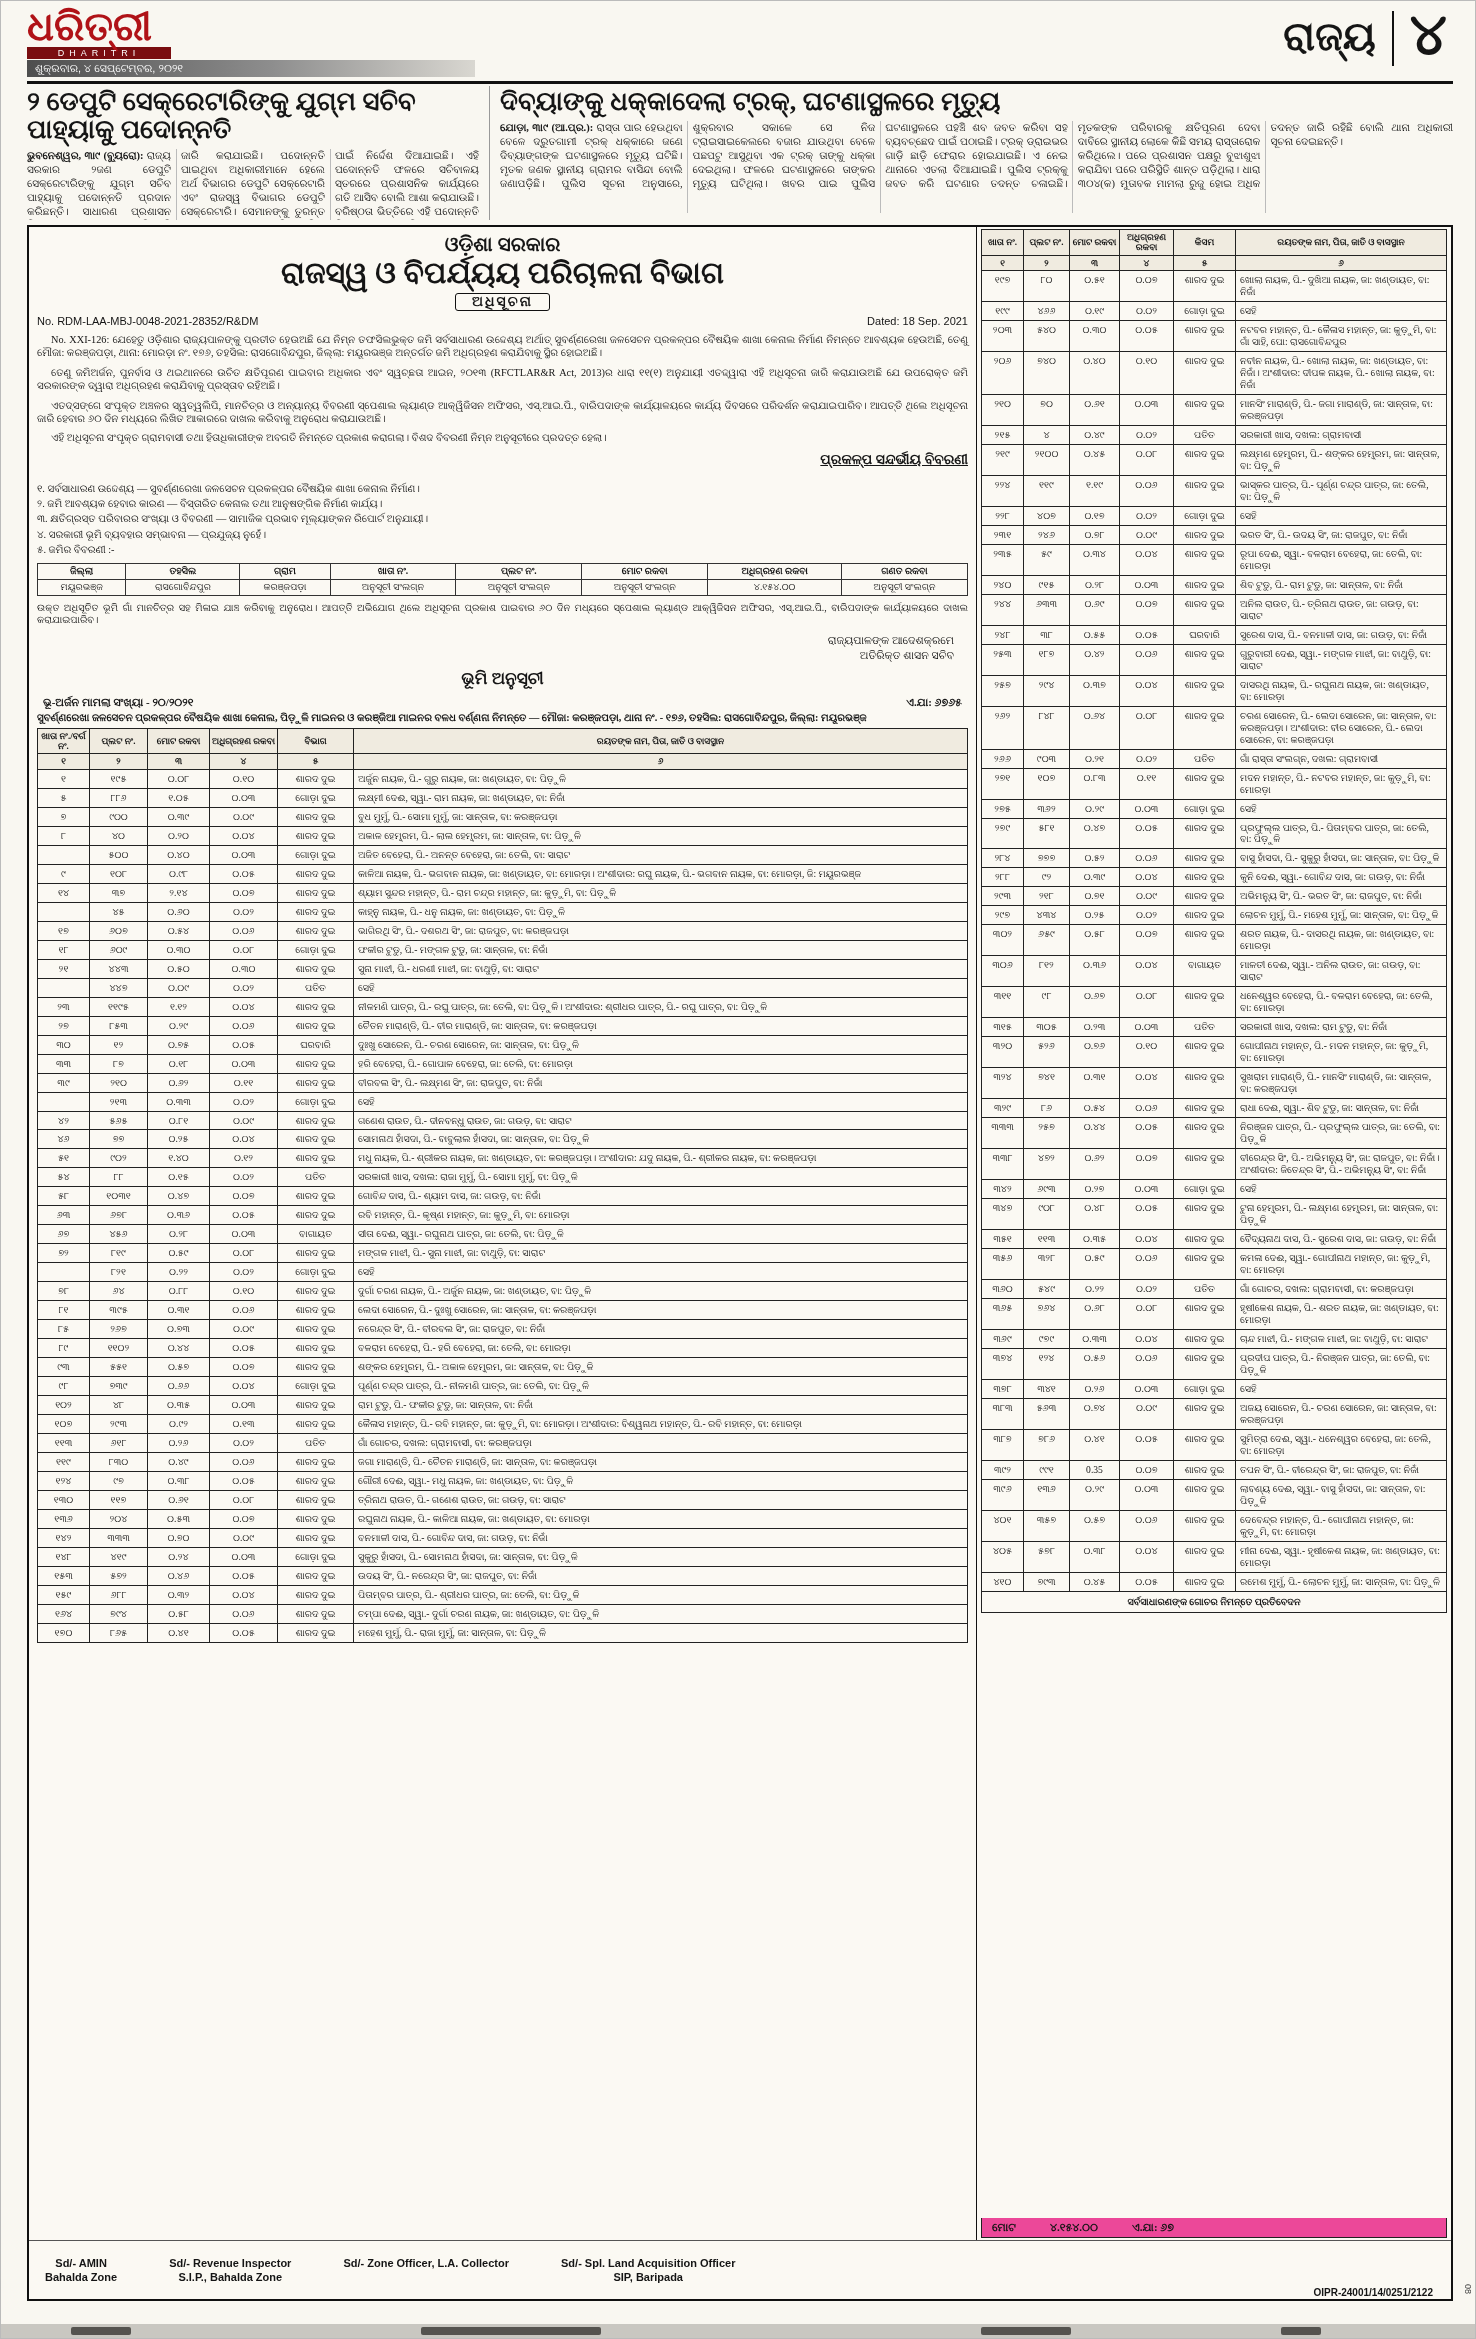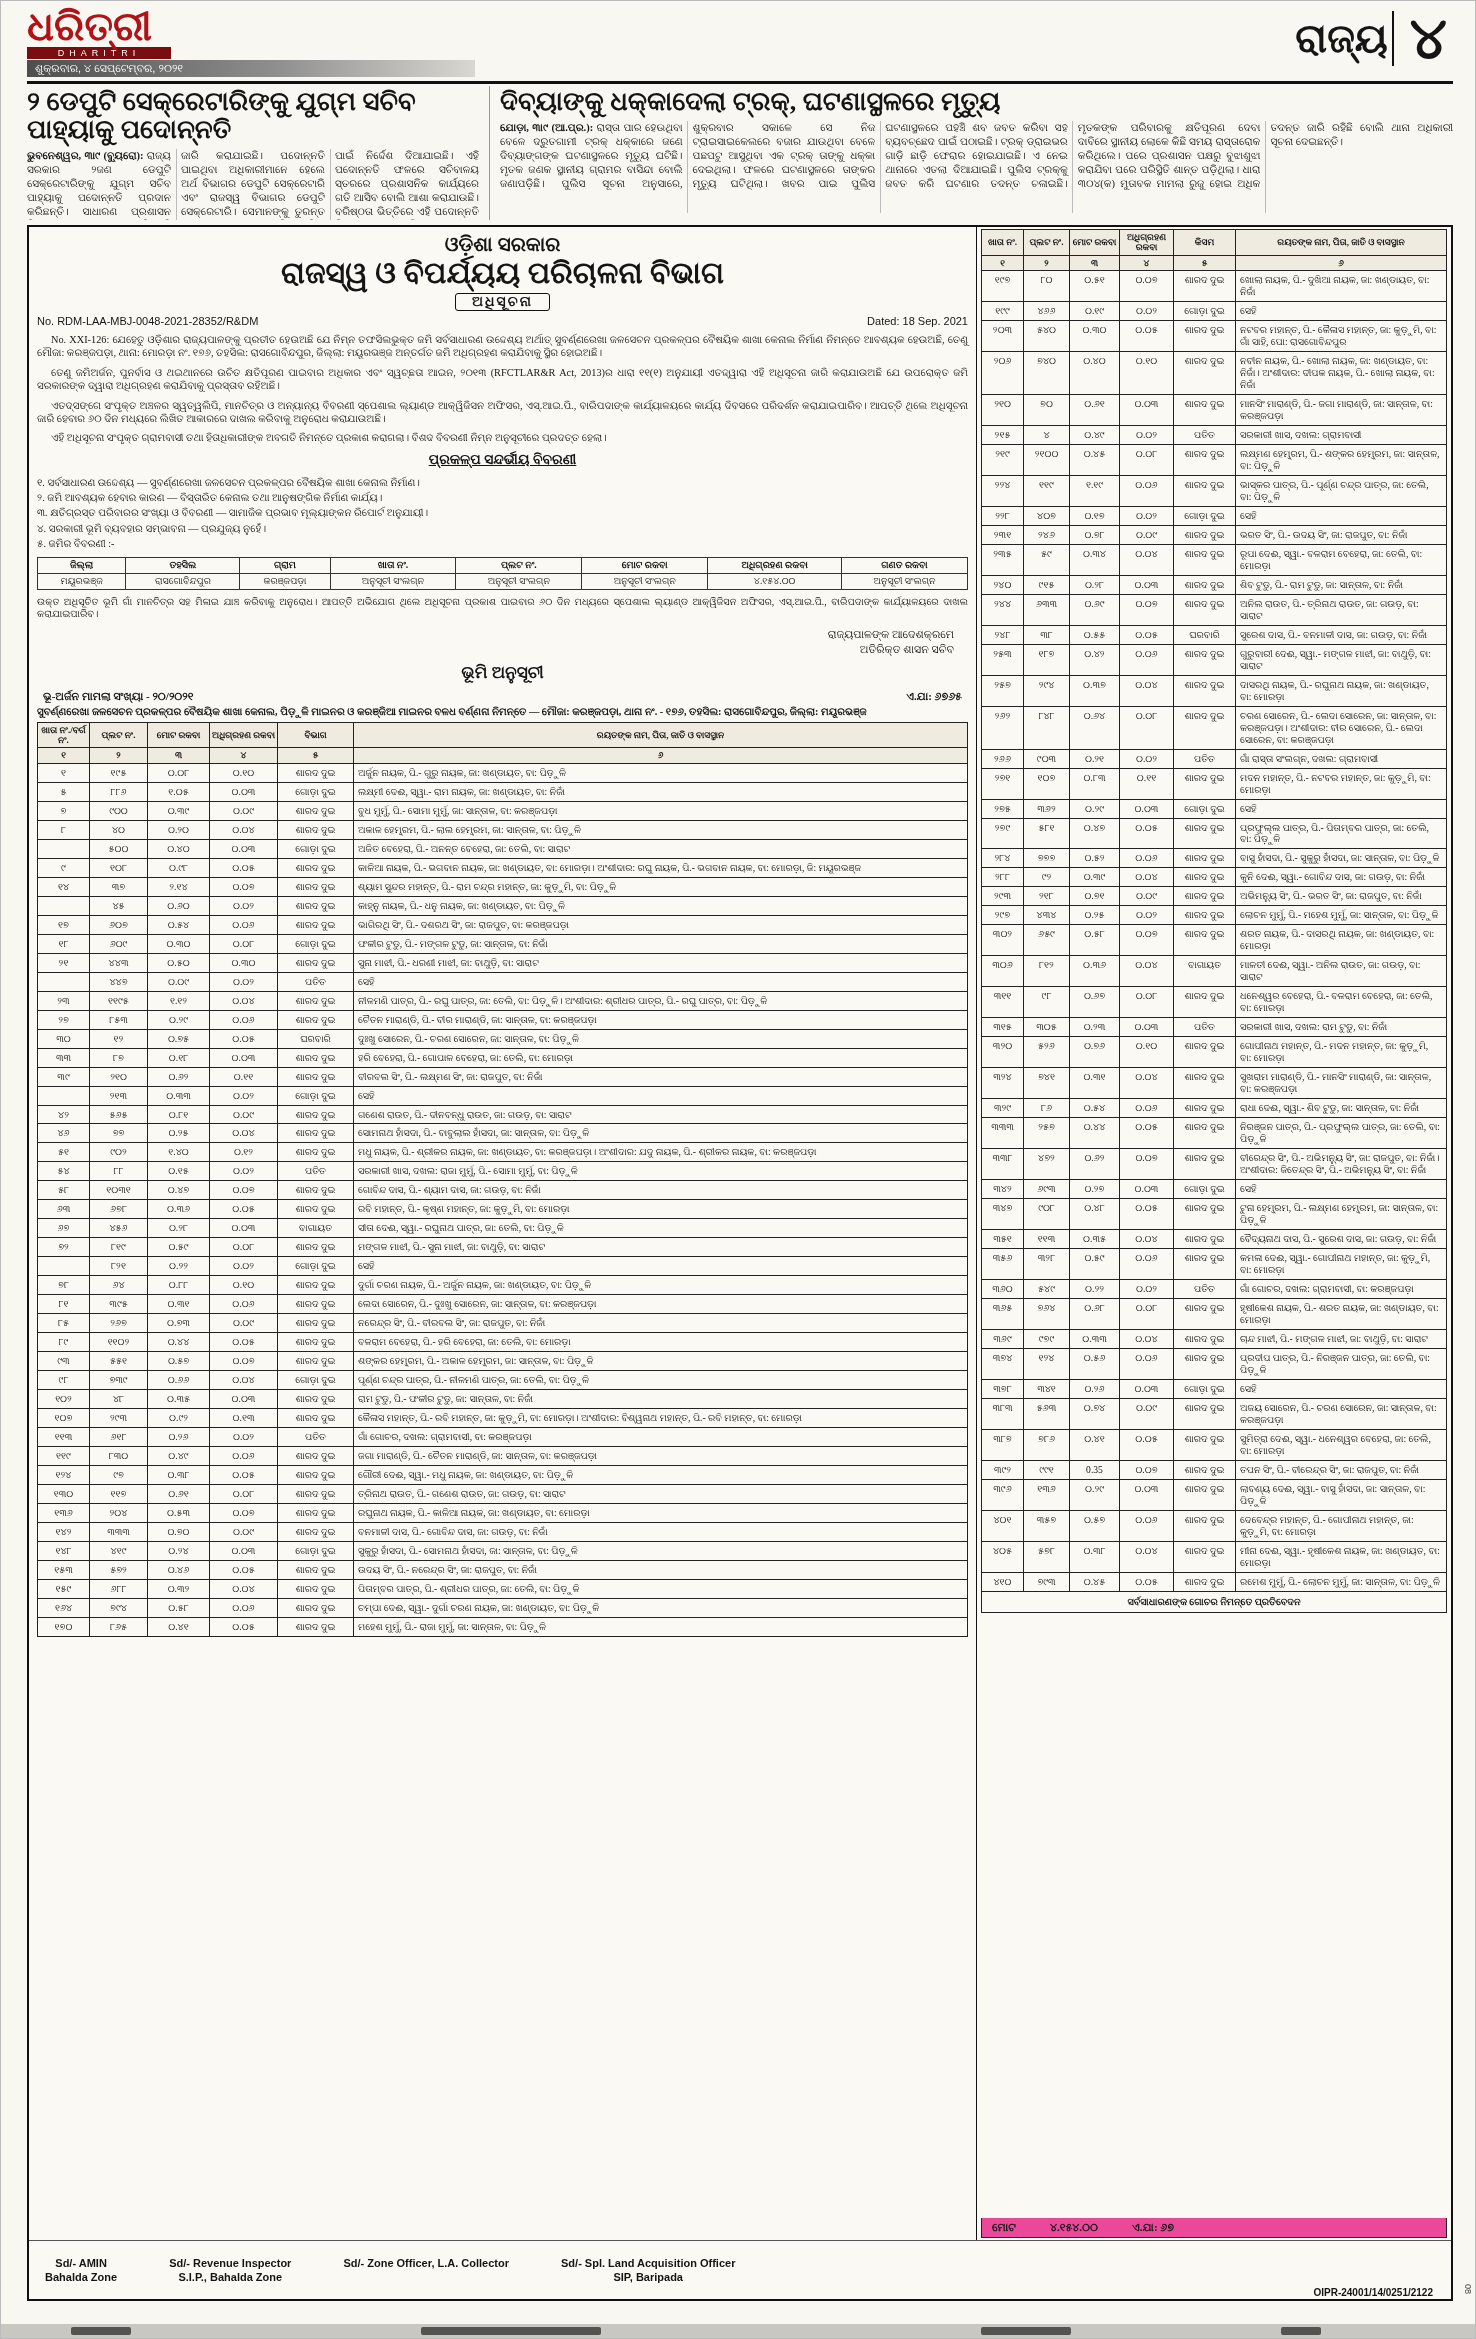--- a/index.html
+++ b/index.html
@@ -9,21 +9,21 @@
   
   .masthead{height:74px;display:flex;align-items:flex-start;justify-content:space-between;
             border-bottom:3px solid #111;position:relative;}
   .logo-block{width:230px;}
   .logo-text{color:#b01217;font-size:40px;font-weight:bold;line-height:1.0;}
   .logo-sub{background:#7a0d10;color:#fff;font-size:9px;letter-spacing:5px;width:128px;text-align:center;
             padding:1px 8px;font-family:"Liberation Sans",sans-serif;}
   .dateline{position:absolute;left:0;top:53px;width:448px;box-sizing:border-box;
             background:linear-gradient(90deg,#4e4e4e,#8e8e8e 55%,#d9d7d1);color:#fff;
             font-size:11px;padding:2px 8px;font-family:"Liberation Sans",sans-serif;}
-  .section-box{display:flex;align-items:center;gap:4px;padding-right:6px;margin-top:4px;}
+  .section-box{display:flex;align-items:center;gap:16px;padding-right:6px;margin-top:4px;font-family:Liberation Mono, monospace;}
   .section-label{font-size:40px;font-weight:bold;}
   .page-num{font-size:58px;font-weight:bold;border-left:2px solid #111;padding-left:16px;line-height:0.95;}
   
   .articles{display:flex;height:134px;margin-top:2px;}
   .article{overflow:hidden;}
   .article.left{width:452px;padding-right:10px;border-right:1px solid #999;}
   .article.right{flex:1;padding-left:10px;}
   .article h2{margin:2px 0 5px;font-size:26px;line-height:1.08;font-weight:bold;}
   .article.right h2{max-width:520px;}
   .body{font-size:10.5px;text-align:justify;line-height:1.32;}
@@ -38,21 +38,21 @@
            display:flex;flex-direction:column;min-height:0;}
   .ad-right{flex:1;padding:2px 4px;display:flex;flex-direction:column;min-height:0;}
   .gov{text-align:center;font-size:20px;font-weight:bold;margin-top:2px;}
   .dept{text-align:center;font-size:30px;font-weight:bold;line-height:1.1;}
   .subhead-wrap{text-align:center;margin:3px 0;}
   .subhead{display:inline-block;border:1px solid #111;border-radius:3px;padding:0 16px;
            font-size:14px;font-weight:bold;letter-spacing:2px;}
   .ref-row{display:flex;justify-content:space-between;font-size:11px;
            font-family:"Liberation Sans",sans-serif;margin:1px 0 3px;}
   .para{font-size:10.3px;text-align:justify;line-height:1.3;margin:3px 0;text-indent:14px;}
-  .sec-head{text-align:center;font-weight:bold;font-size:14px;margin:4px 0 6px;text-decoration:underline;}
+  .sec-head{text-align:right;font-weight:bold;font-size:14px;margin:4px 0 12px;text-decoration:underline;}
   .list .li{font-size:10.3px;line-height:1.3;margin:2px 0;}
   .ptable{width:100%;border-collapse:collapse;font-size:9.5px;margin:4px 0;}
   .ptable th,.ptable td{border:1px solid #333;padding:2px;text-align:center;}
   .tnote{font-size:9.8px;text-align:justify;line-height:1.3;margin:2px 0;}
   .sign-block{text-align:right;font-size:11px;margin:4px 14px 2px 0;line-height:1.4;}
   .sign-block .b{font-weight:bold;}
   .sched-head{text-align:center;font-weight:bold;font-size:17px;margin:3px 0 1px;}
   .case-row{display:flex;justify-content:space-between;font-size:11px;font-weight:bold;margin:6px 6px 2px;}
   .intro{font-size:10.3px;text-align:justify;margin:1px 0 4px;font-weight:bold;}
   

